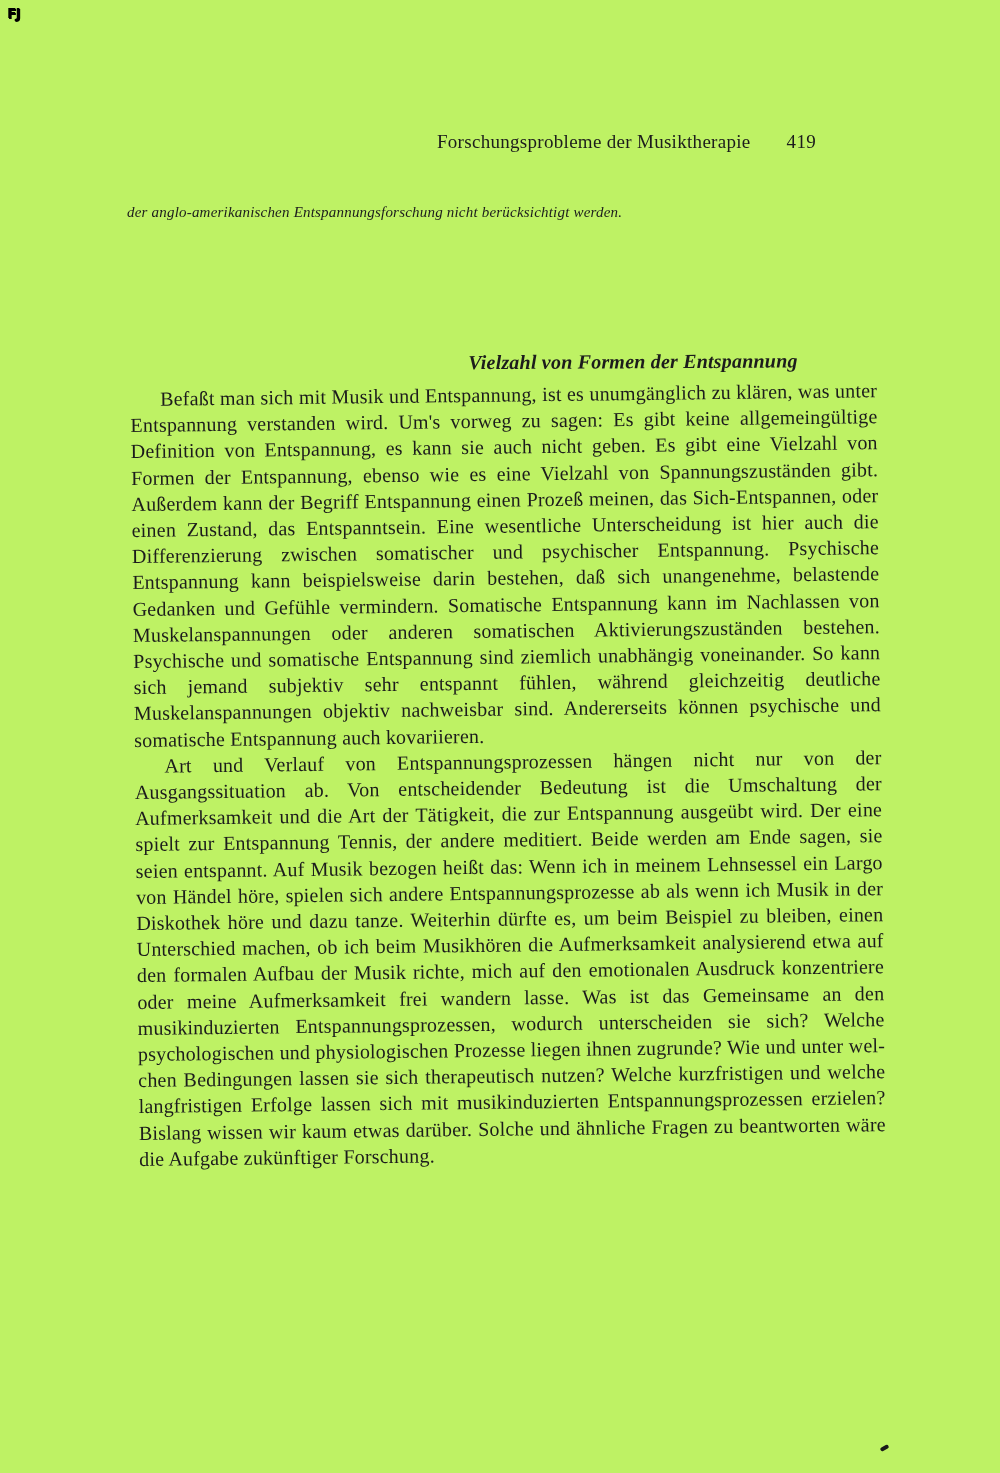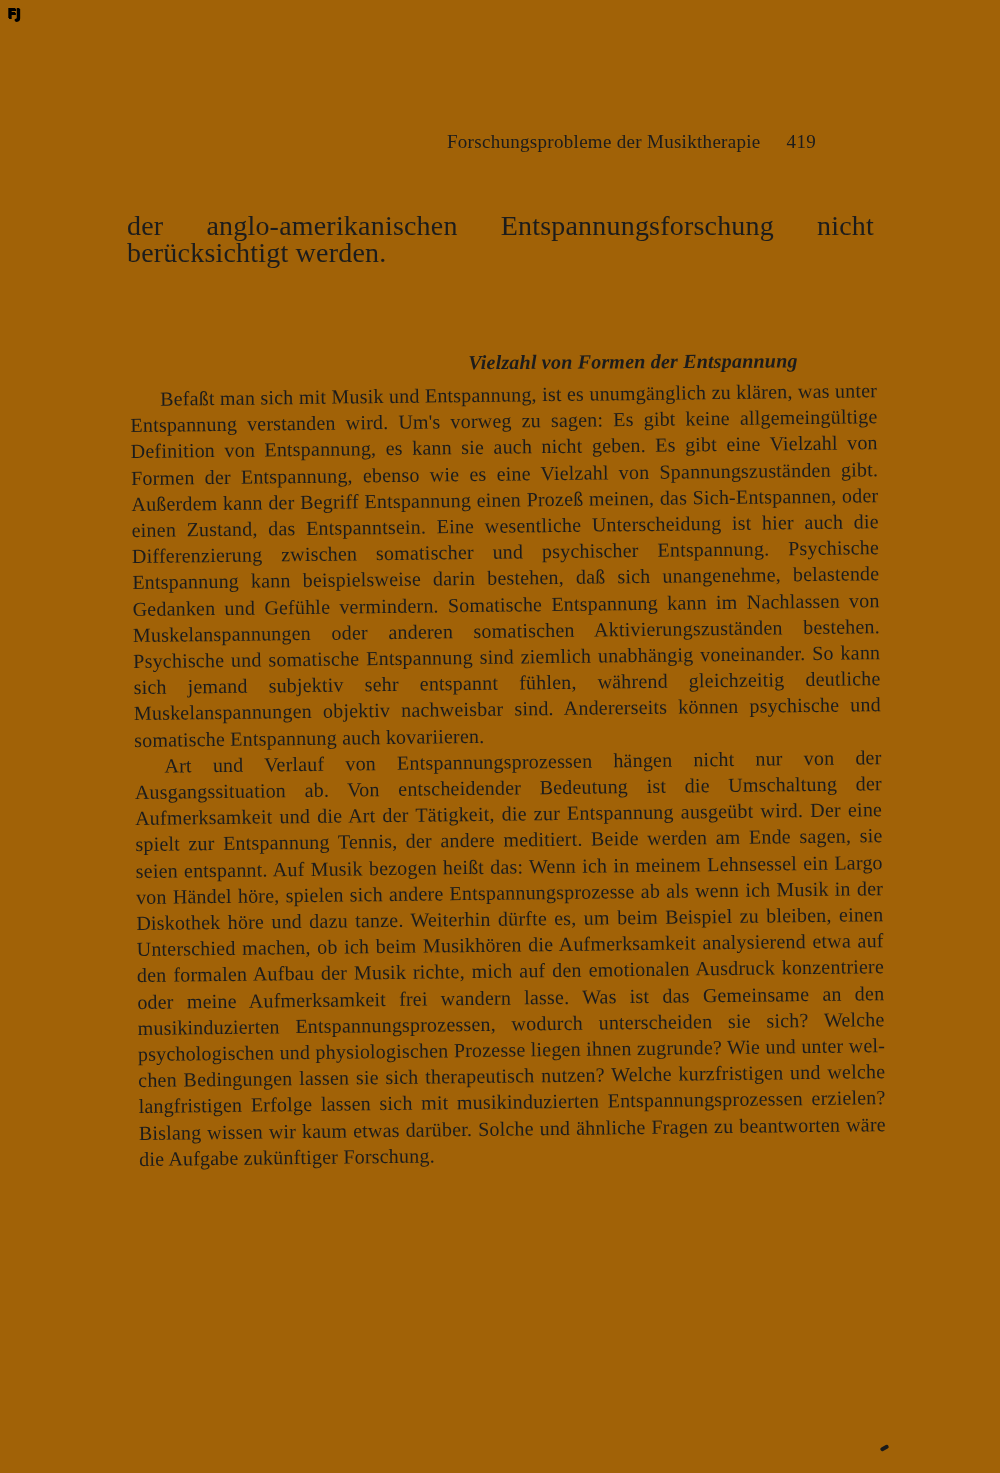--- a/index.html
+++ b/index.html
@@ -2,21 +2,21 @@
 <html><head>
 <meta charset="utf-8">
 <style>
   * { box-sizing: border-box; }
   html, body { margin: 0; padding: 0; background: #e9e8e3; }
 
   .page {
     position: relative;
     width: 1000px;
     height: 1473px;
-    background: #a16207;
+    background: #bef264;
     overflow: hidden;
     font-family: "Liberation Serif", serif;
     color: #1c1c1c;
   }
 
   
   .corner-mark {
     position: absolute;
     top: 5px;
     left: 7px;
@@ -29,37 +29,38 @@
   }
 
   .running-header {
     position: absolute;
     top: 131px;
     left: 127px;
     width: 747px;
     display: flex;
     justify-content: flex-end;
     align-items: baseline;
-    gap: 26px;
+    gap: 36px;
     padding-right: 58px;
     font-size: 19px;
     letter-spacing: 0.3px;
   }
 
   .continuation {
     position: absolute;
     top: 184px;
     left: 127px;
     width: 747px;
-    font-size: 28px;
+    font-size: 15px;
     line-height: 27px;
     letter-spacing: 0.2px;
     text-align: justify;
     text-align-last: left;
     hyphens: manual;
+    font-style: italic;
     -webkit-hyphens: manual;
   }
 
   .section-heading {
     position: absolute;
     top: 334px;
     left: 127px;
     width: 747px;
     padding-left: 265px;
     font-size: 20px;

